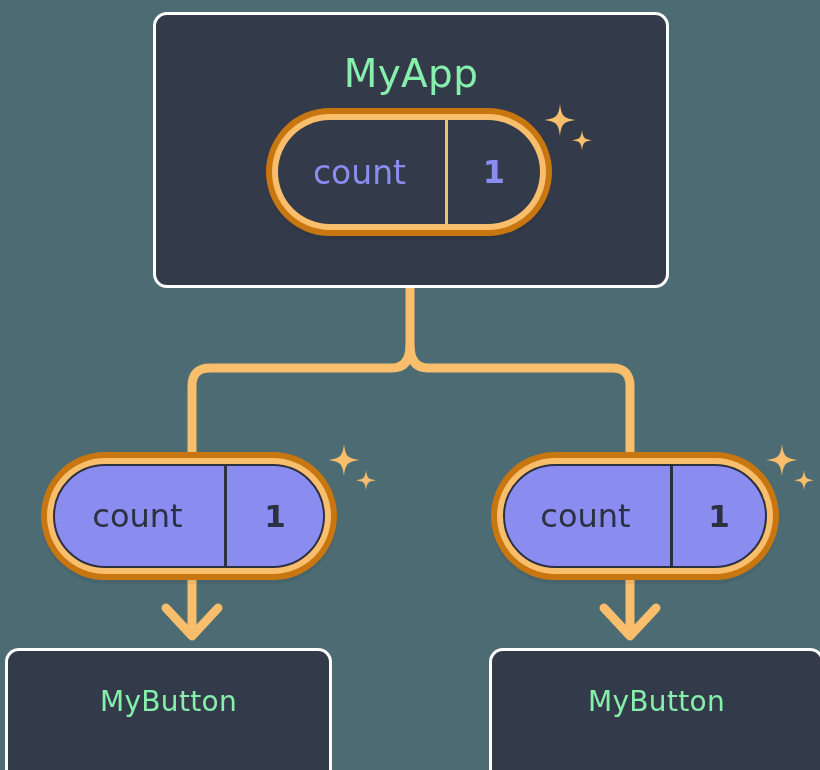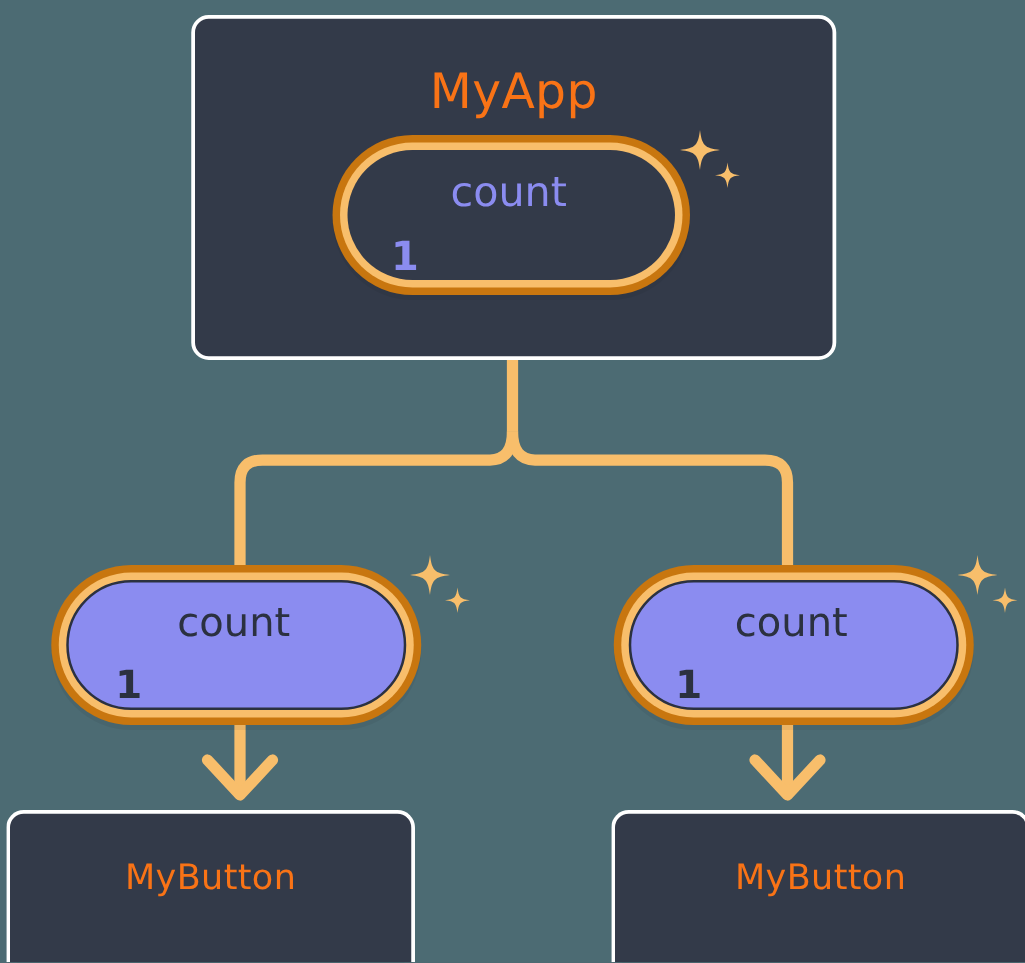--- a/index.html
+++ b/index.html
@@ -29,21 +29,21 @@
     position: absolute;
     background: #333a49;
     border: 3px solid #ffffff;
     border-radius: 14px;
     box-sizing: border-box;
   }
   .card-title {
     position: absolute;
     left: 0; right: 0;
     text-align: center;
-    color: #f97316;
+    color: #86efac;
     font-weight: 400;
     letter-spacing: 0.3px;
     white-space: nowrap;
   }
 
   #card-myapp { left: 153px; top: 12px; width: 516px; height: 276px; }
   #card-myapp .card-title { top: 36px; font-size: 39px; }
 
   #card-btn-left  { left: 5px;   top: 648px; width: 327px; height: 122px; border-bottom: none;
                     border-bottom-left-radius: 0; border-bottom-right-radius: 0; }
@@ -70,21 +70,20 @@
   }
   .pill-inner {
     position: relative;
     width: 100%;
     height: 100%;
     box-sizing: border-box;
     border-radius: 999px;
     display: flex;
     align-items: stretch;
     overflow: hidden;
-    flex-direction: column;
   }
   .pill-cell {
     display: flex;
     align-items: center;
     justify-content: center;
     white-space: nowrap;
   }
   .pill-key   { flex: 1 1 auto; }
   .pill-value { flex: 0 0 auto; font-weight: 700; }
   .pill-divider { width: 3px; flex: 0 0 auto; }

